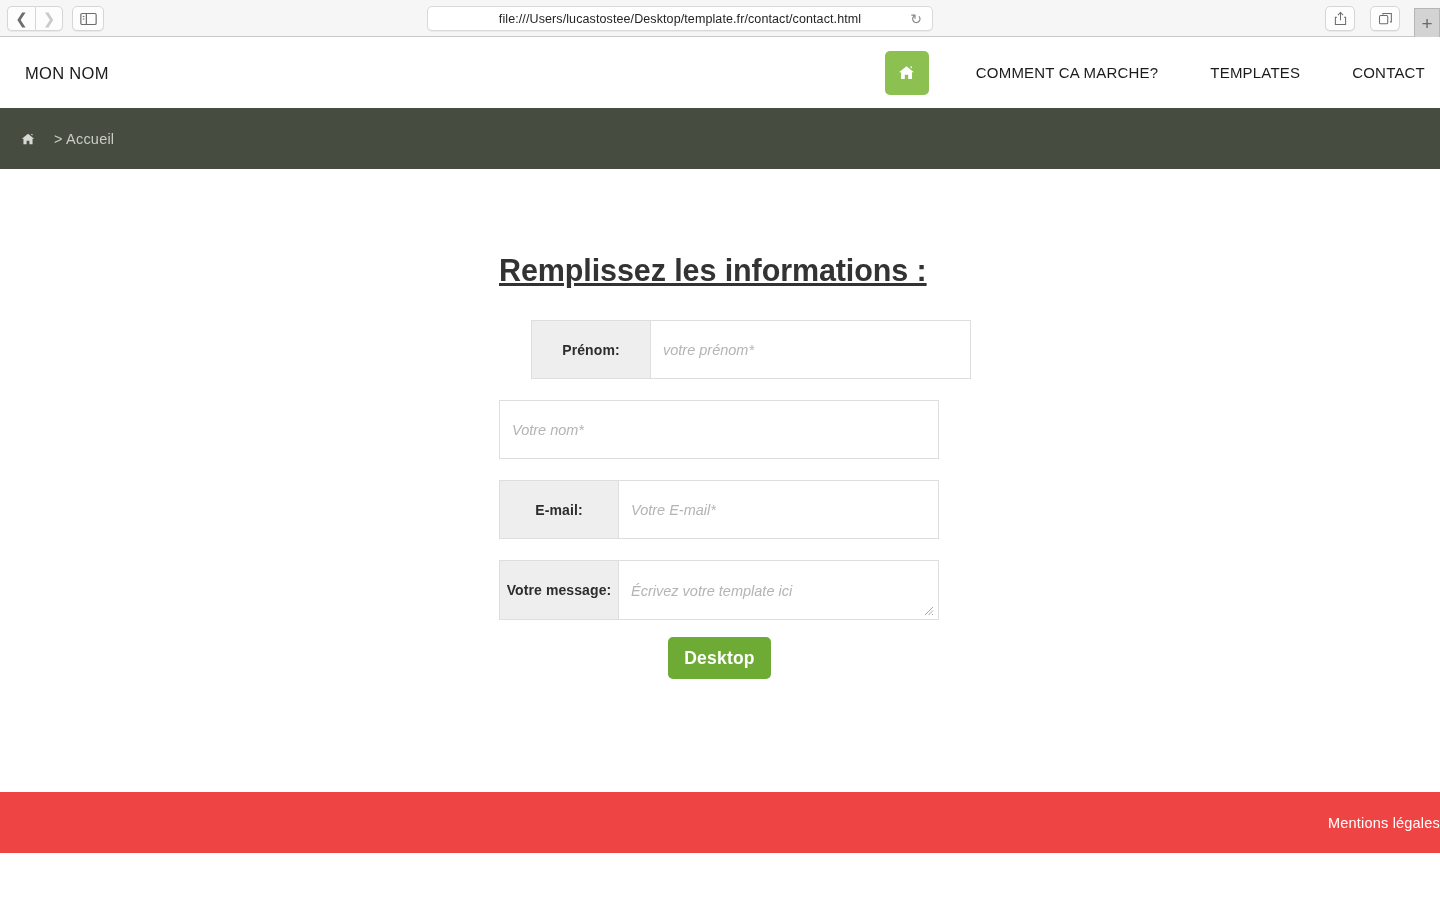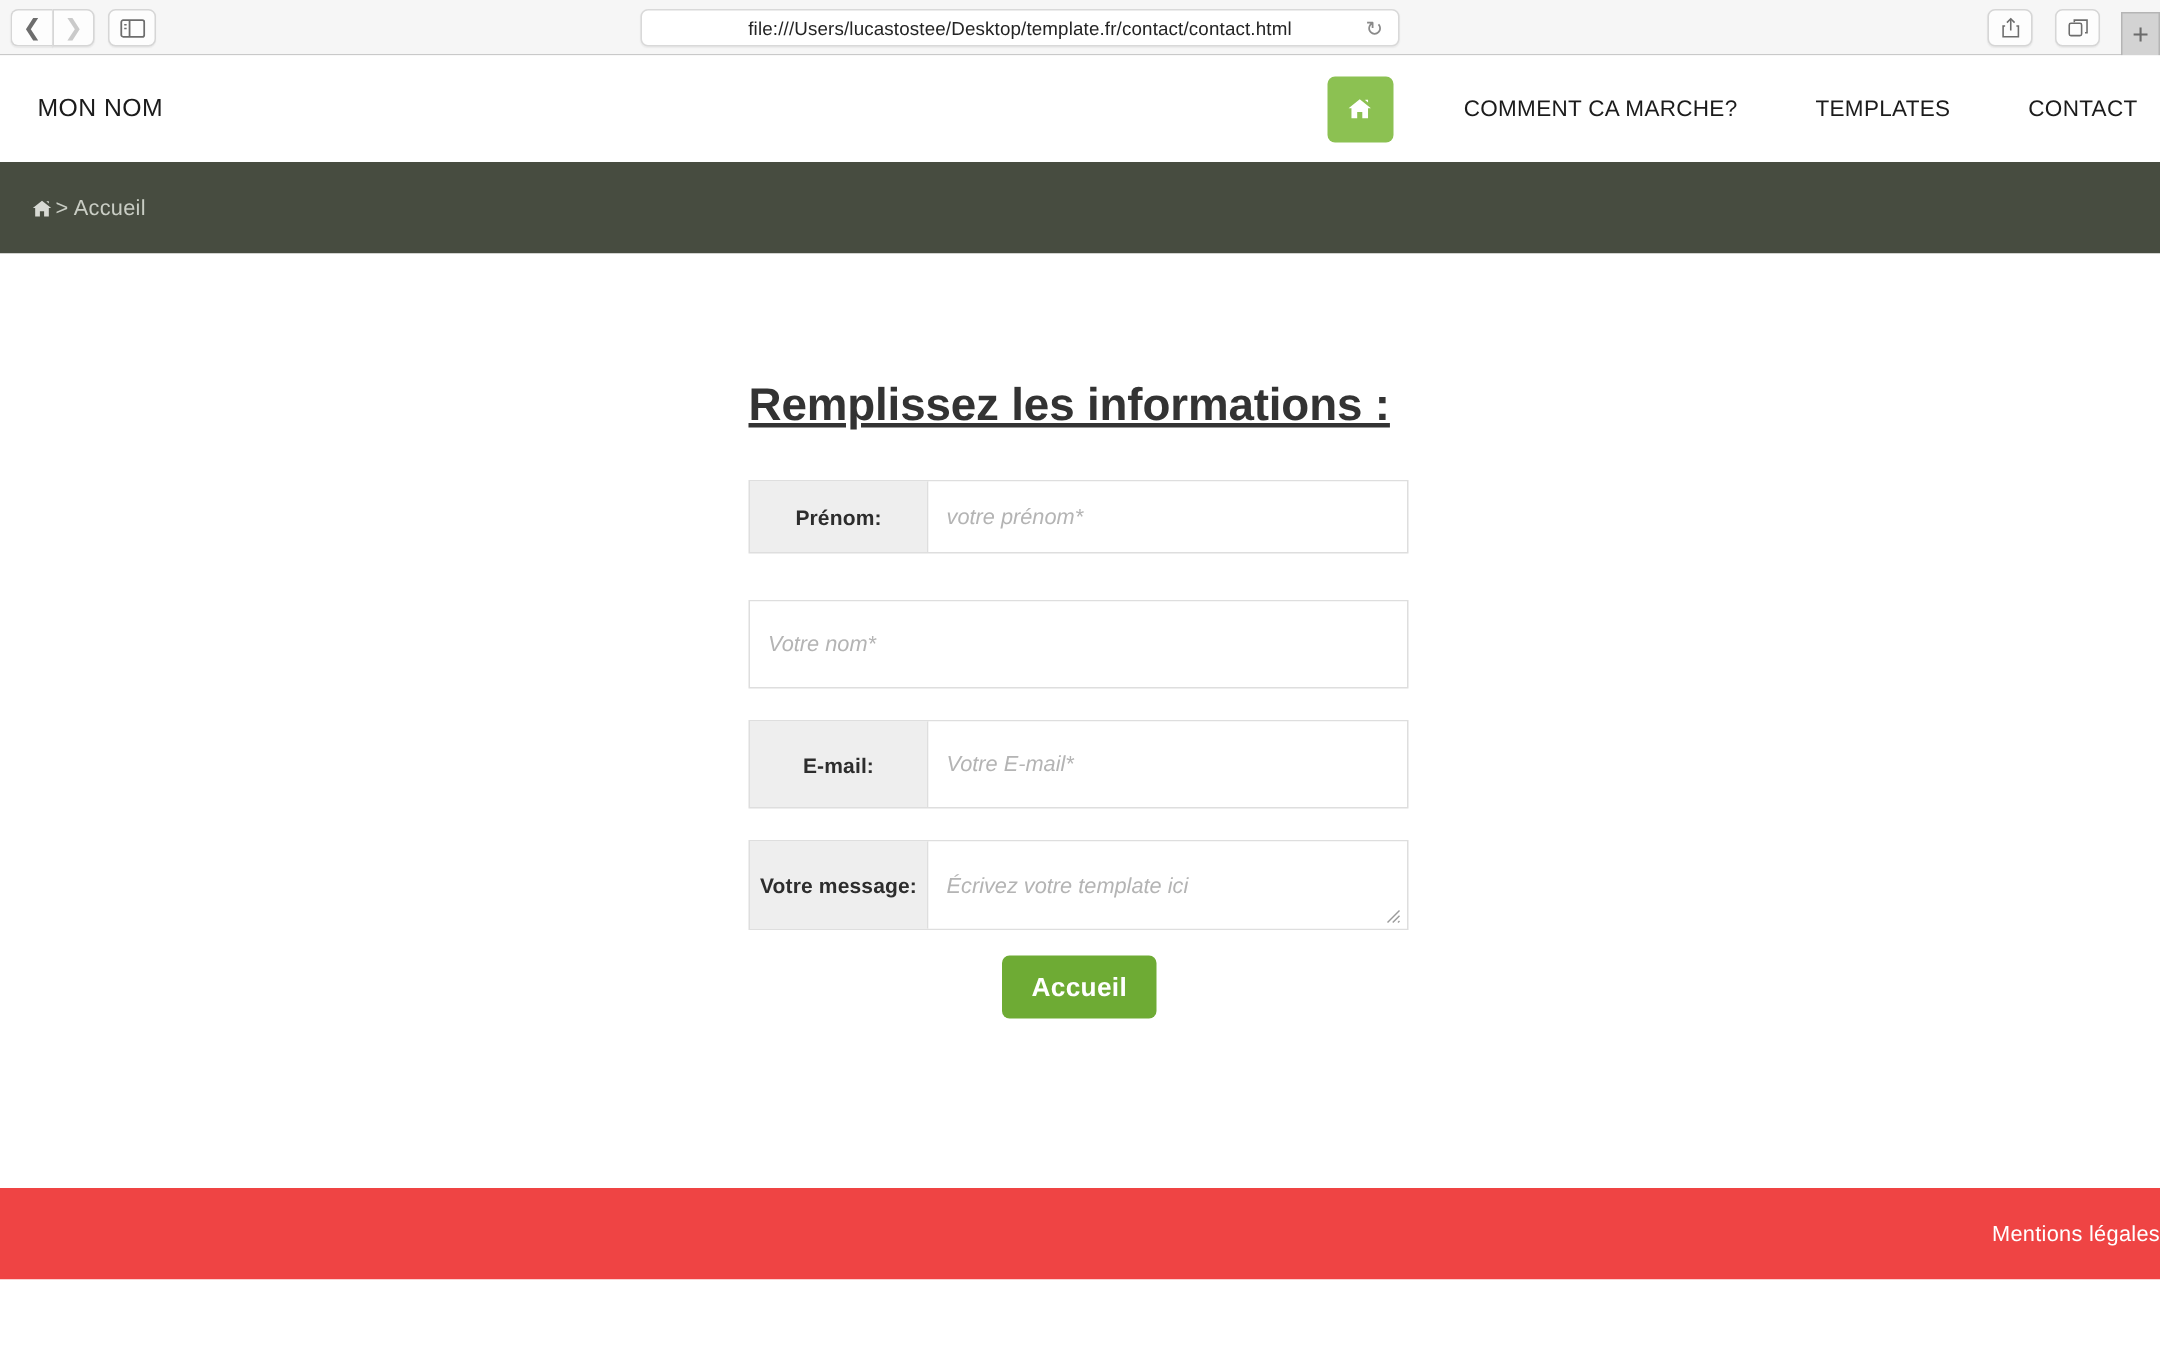--- a/index.html
+++ b/index.html
@@ -91,21 +91,21 @@
     margin-right: 36px;
   }
   .nav-link:last-child { margin-right: 0; }
 
   
   .breadcrumb-bar {
     height: 61px; background: #474c40;
     display: flex; align-items: center; padding-left: 21px;
   }
   .crumb-home svg { width: 14px; height: 14px; fill: #d7d9d3; display:block; }
-  .crumb-text { font-size: 14.5px; color: #c9cdc4; margin-left: 2px; letter-spacing: 0.2px;}
+  .crumb-text { font-size: 14.5px; color: #c9cdc4; margin-left: 19px; letter-spacing: 0.2px;}
 
   
   .content { background: #fff; padding-top: 84px; padding-bottom: 40px; min-height: 577px; }
   .form-title {
     width: 440px; margin: 0 auto 32px 499px;
     font-size: 30.5px; font-weight: bold; color: #333333;
     letter-spacing: -0.1px;
     text-decoration: underline;
   }
   .form-wrap { position: relative; }
@@ -131,21 +131,21 @@
     font-size: 14.5px; color: #b4b4b4; font-style: italic;
   }
   .field-input.textarea-like { align-items: flex-start; padding-top: 22px; position: relative; }
   .resize-grip {
     position: absolute; right: 2px; bottom: 1px;
     width: 12px; height: 12px;
     color: #9a9a9a; font-size: 9px; line-height: 12px;
   }
   .resize-grip svg { width: 10px; height: 10px; display:block; }
 
-  .row-prenom  { top: 0px;   height: 49px; }
+  .row-prenom  { top: 0px;   height: 59px; margin-left: 32px; }
   .row-nom     { top: 80px;  height: 59px; }
   .row-email   { top: 160px; height: 59px; }
   .row-message { top: 240px; height: 60px; }
 
   .submit-btn {
     position: absolute; left: 668px; top: 317px;
     width: 103px; height: 42px;
     background: #6eab34;
     border: none; border-radius: 5px;
     color: #ffffff; font-size: 17.5px; font-weight: bold;
@@ -268,21 +268,21 @@
           <span class="resize-grip">
             <svg viewBox="0 0 10 10">
               <line x1="9" y1="1" x2="1" y2="9" stroke="#9a9a9a" stroke-width="0.9"></line>
               <line x1="9" y1="4.5" x2="4.5" y2="9" stroke="#9a9a9a" stroke-width="0.9"></line>
               <line x1="9" y1="8" x2="8" y2="9" stroke="#9a9a9a" stroke-width="0.9"></line>
             </svg>
           </span>
         </div>
       </div>
 
-      <button class="submit-btn">Accueil</button>
+      <button class="submit-btn">Desktop</button>
     </div>
   </div>
 
   <div class="site-footer">
     <a class="footer-link">Mentions légales</a>
   </div>
   <div class="below-footer"></div>
 
 </div>
 

